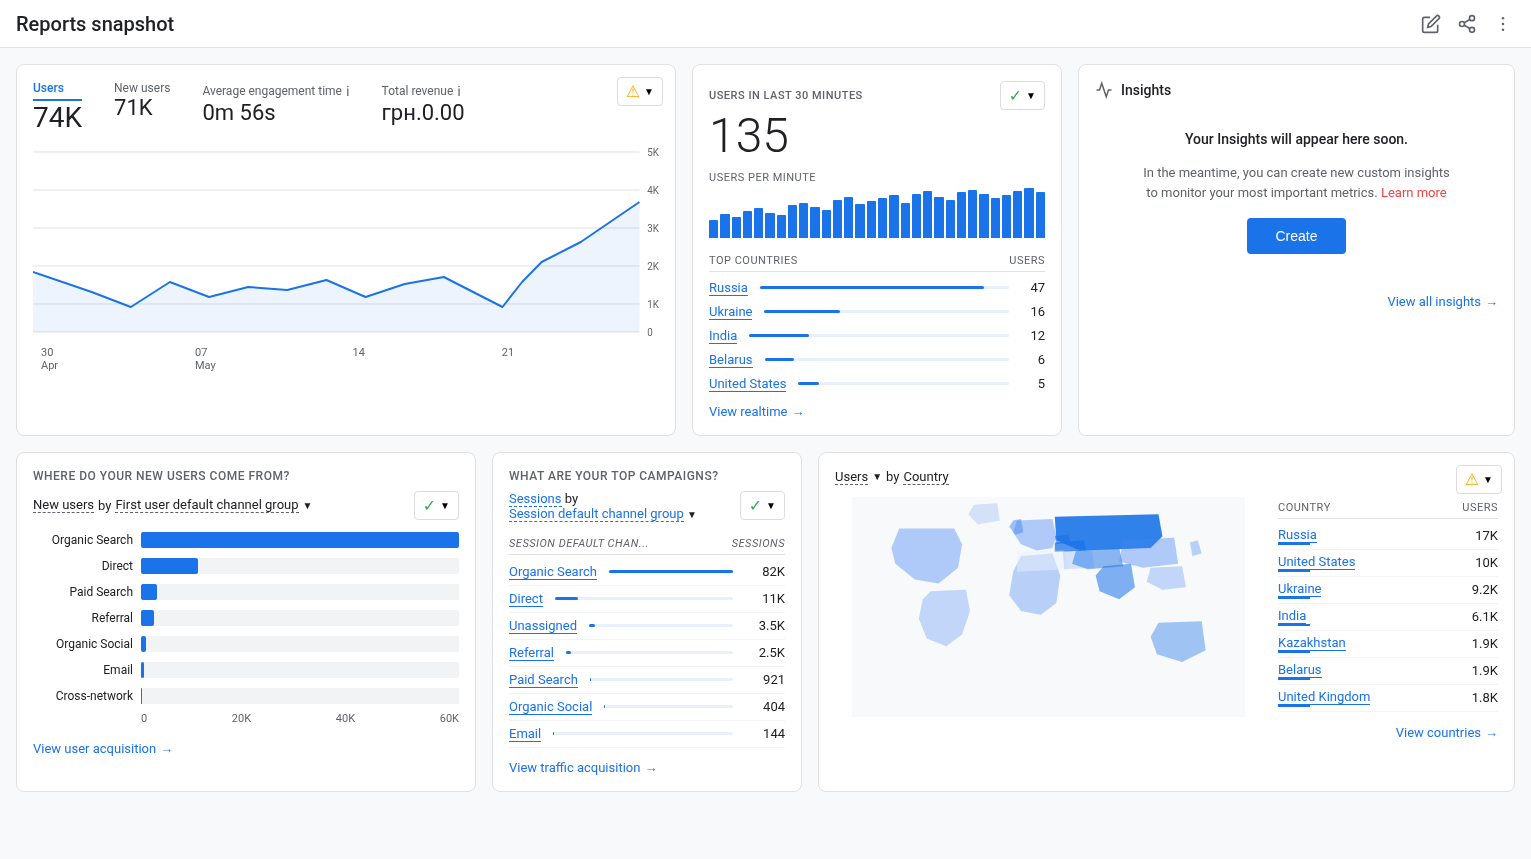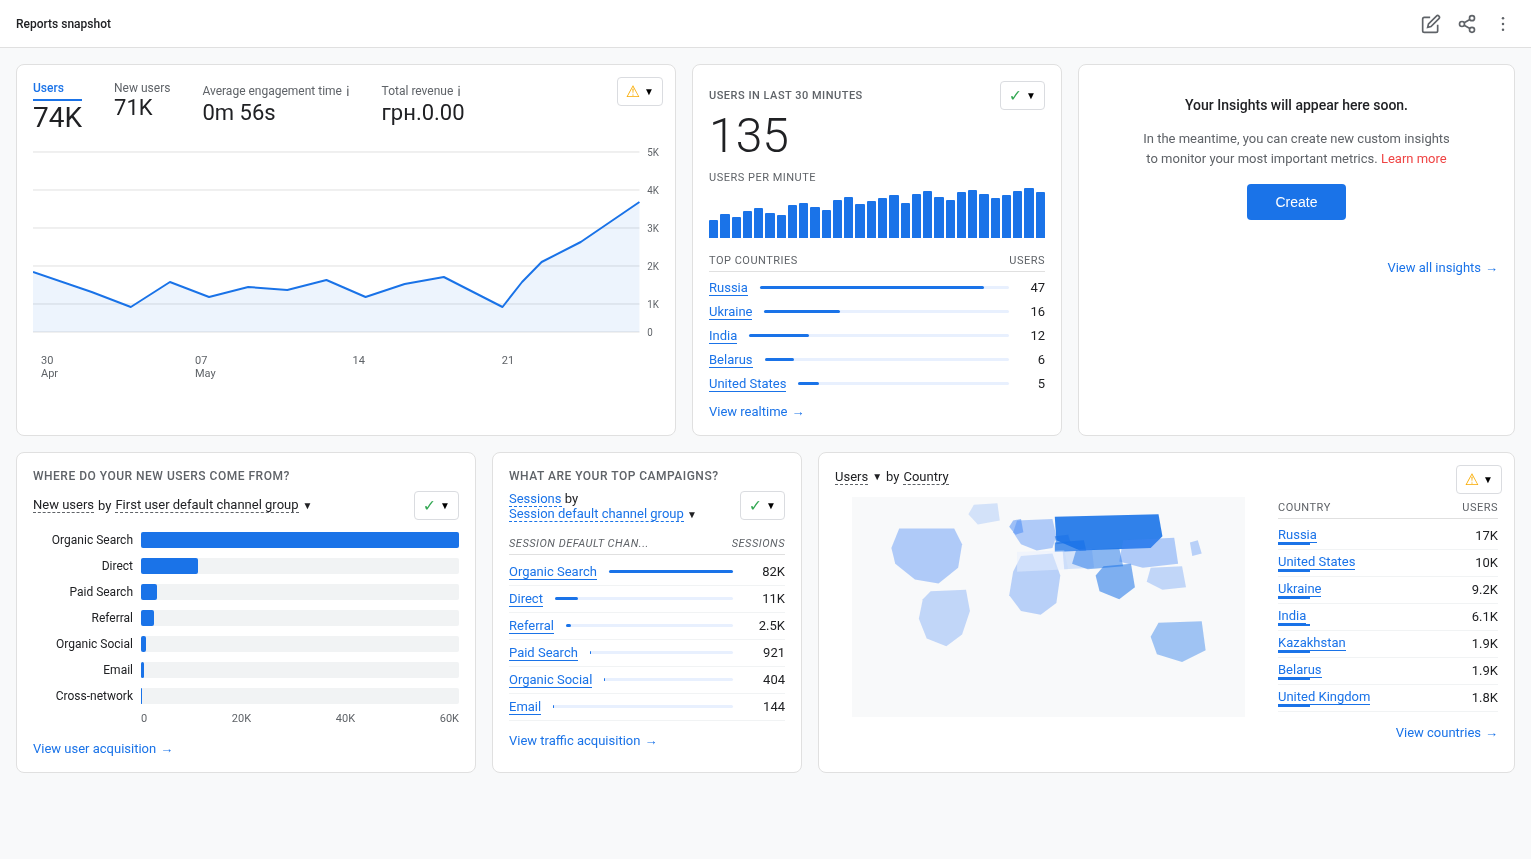--- a/index.html
+++ b/index.html
@@ -3,21 +3,21 @@
   <meta charset="utf-8">
   <style>
     * { box-sizing: border-box; margin: 0; padding: 0; }
     body { font-family: 'Google Sans', Roboto, Arial, sans-serif; background: #f8f9fa; color: #202124; font-size: 14px; }
 
     .header {
       display: flex; align-items: center; justify-content: space-between;
       padding: 8px 16px; background: #fff; border-bottom: 1px solid #e0e0e0;
       height: 48px;
     }
-    .header-title { font-size: 12px; font-weight: 500; color: #202124; }
+    .header-title { font-size: 20px; font-weight: 500; color: #202124; }
     .header-icons { display: flex; gap: 12px; align-items: center; }
     .header-icon { width: 24px; height: 24px; color: #5f6368; cursor: pointer; display:flex; align-items:center; justify-content:center; }
 
     .main-content { padding: 16px; display: flex; flex-direction: column; gap: 16px; }
 
     .top-row { display: flex; gap: 16px; }
 
     
     .card {
       background: #fff;
@@ -42,21 +42,21 @@
       position: absolute; top: 12px; right: 12px;
       display: flex; align-items: center; gap: 4px;
       background: #fff; border: 1px solid #dadce0; border-radius: 4px;
       padding: 4px 8px; cursor: pointer; font-size: 12px;
     }
 
     
     .chart-area { position: relative; width: 100%; height: 200px; }
     .chart-svg { width: 100%; height: 100%; }
 
-    .chart-labels-x { display: flex; justify-content: space-between; padding: 4px 8px 0; font-size: 11px; color: #5f6368; margin-top: 8px; }
+    .chart-labels-x { display: flex; justify-content: space-between; padding: 4px 8px 0; font-size: 11px; color: #5f6368; }
 
     
     .realtime-label { font-size: 11px; color: #5f6368; font-weight: 500; letter-spacing: 0.5px; text-transform: uppercase; }
     .realtime-value { font-size: 48px; font-weight: 300; color: #202124; line-height: 1.1; }
     .users-per-min { font-size: 11px; color: #5f6368; text-transform: uppercase; margin: 8px 0 4px; letter-spacing: 0.5px; }
 
     .bar-chart-mini { display: flex; align-items: flex-end; gap: 2px; height: 50px; margin-bottom: 12px; }
     .bar-mini { background: #1a73e8; border-radius: 1px 1px 0 0; flex: 1; min-width: 6px; }
 
     .countries-table { width: 100%; }
@@ -310,20 +310,26 @@
           </div>
       </div>
 
       <a class="view-link">
         <span>View realtime</span>
         <span>→</span>
       </a>
     </div>
 
     <div class="card card-small">
+      <div class="insights-header">
+        <svg width="18" height="18" viewBox="0 0 24 24" fill="none" stroke="#5f6368" stroke-width="2">
+          <polyline points="22 12 18 12 15 21 9 3 6 12 2 12"></polyline>
+        </svg>
+        <span>Insights</span>
+      </div>
       <div class="insights-body">
         <h3>Your Insights will appear here soon.</h3>
         <p>
           In the meantime, you can create new custom insights<br>to monitor your most important metrics.
           <a style="color:#ef4444;">Learn more</a>
         </p>
         <button class="create-btn">Create</button>
       </div>
       <div style="margin-top:auto;padding-top:16px;">
         <a class="view-link" style="justify-content:flex-end;">
@@ -440,20 +446,29 @@
           <div class="camp-row">
     <span class="camp-name">Direct</span>
     <div class="camp-progress">
       <div class="camp-progress-track">
         <div class="camp-progress-fill" style="width:13%"></div>
       </div>
     </div>
     <span class="camp-val">11K</span>
   </div>
           <div class="camp-row">
+    <span class="camp-name">Unassigned</span>
+    <div class="camp-progress">
+      <div class="camp-progress-track">
+        <div class="camp-progress-fill" style="width:4%"></div>
+      </div>
+    </div>
+    <span class="camp-val">3.5K</span>
+  </div>
+          <div class="camp-row">
     <span class="camp-name">Referral</span>
     <div class="camp-progress">
       <div class="camp-progress-track">
         <div class="camp-progress-fill" style="width:3%"></div>
       </div>
     </div>
     <span class="camp-val">2.5K</span>
   </div>
           <div class="camp-row">
     <span class="camp-name">Paid Search</span>

